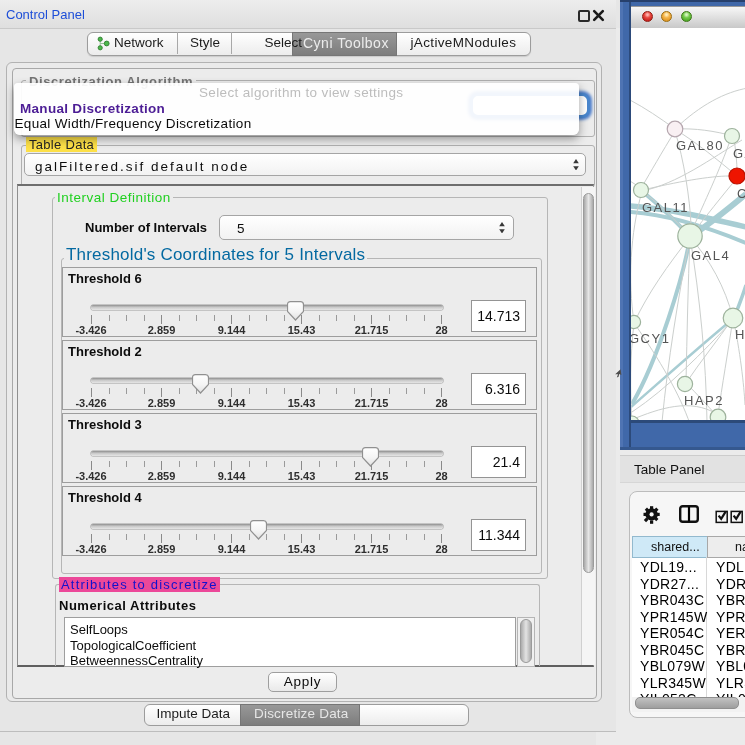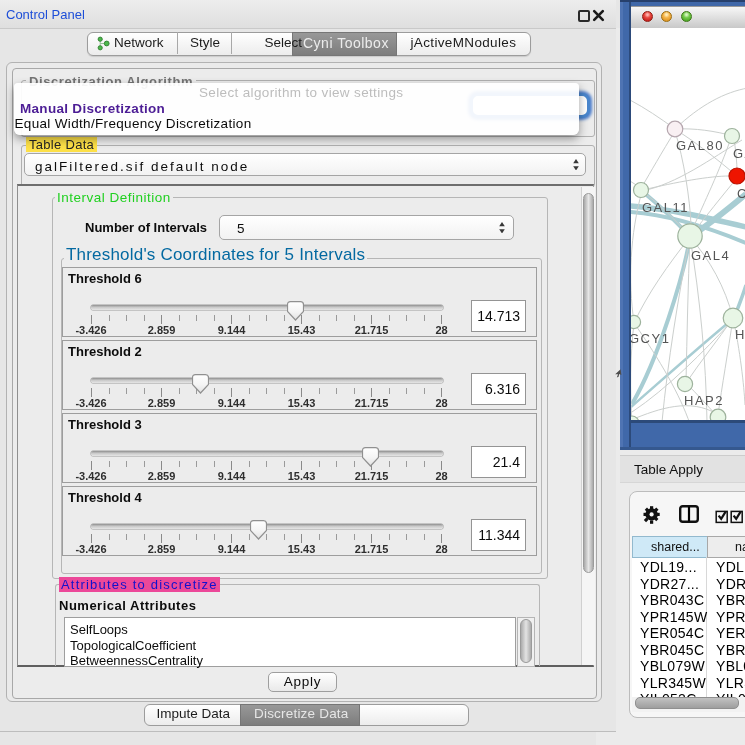--- a/index.html
+++ b/index.html
@@ -86,21 +86,21 @@
     <text x="642" y="212">GAL11</text>
     <text x="691" y="260">GAL4</text>
     <text x="629" y="343">GCY1</text>
     <text x="735" y="339">H</text>
     <text x="684" y="405">HAP2</text>
   </g>
 </svg>
 
 <div class="abs" style="left:620px;top:450px;width:125px;height:295px;background:#ebebeb;"></div>
 <div class="abs" style="left:620px;top:455px;width:125px;height:26px;background:#e2e2e2;border-top:1px solid #cccccc;border-bottom:1px solid #d6d6d6;"></div>
-<div class="txt" style="left:634px;top:462px;font-size:13.5px;color:#111;">Table Apply</div>
+<div class="txt" style="left:634px;top:462px;font-size:13.5px;color:#111;">Table Panel</div>
 
 <div class="abs" style="left:629px;top:491px;width:120px;height:225px;background:#f6f6f6;border:1px solid #bcbcbc;border-radius:8px 0 0 8px;"></div>
 
 <svg class="abs" style="left:641px;top:504px;" width="104" height="22" viewBox="0 0 104 22">
   <g fill="#111111">
     <circle cx="10.6" cy="10.4" r="6.2"></circle>
     <g>
       <rect x="9" y="2.2" width="3.2" height="3.4"></rect>
       <rect x="9" y="16.4" width="3.2" height="3.4"></rect>
       <rect x="2.5" y="8.8" width="3.4" height="3.2"></rect>

